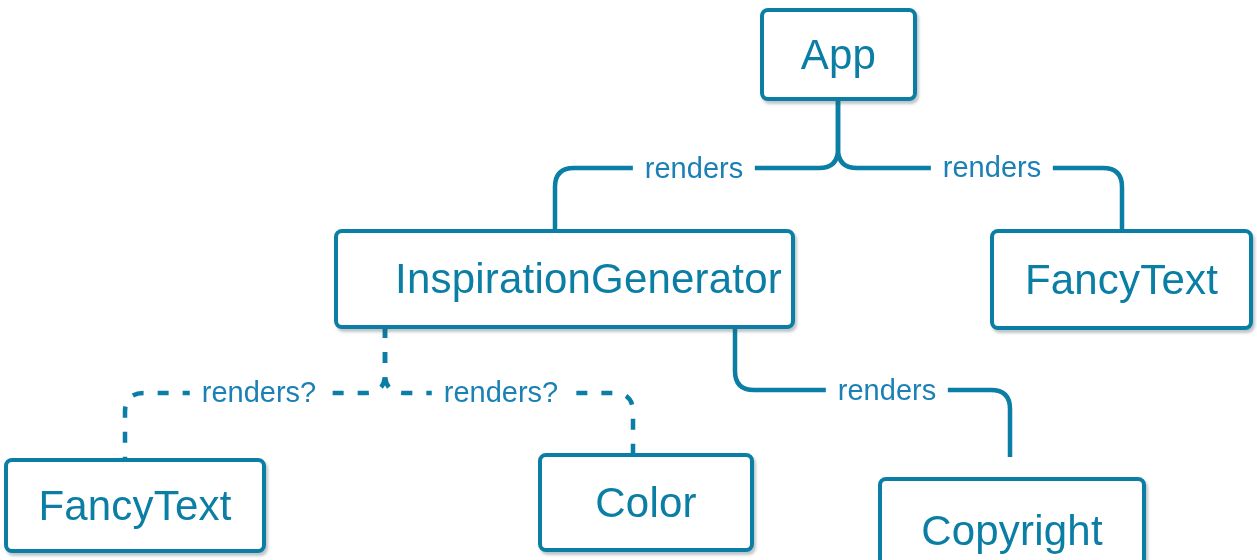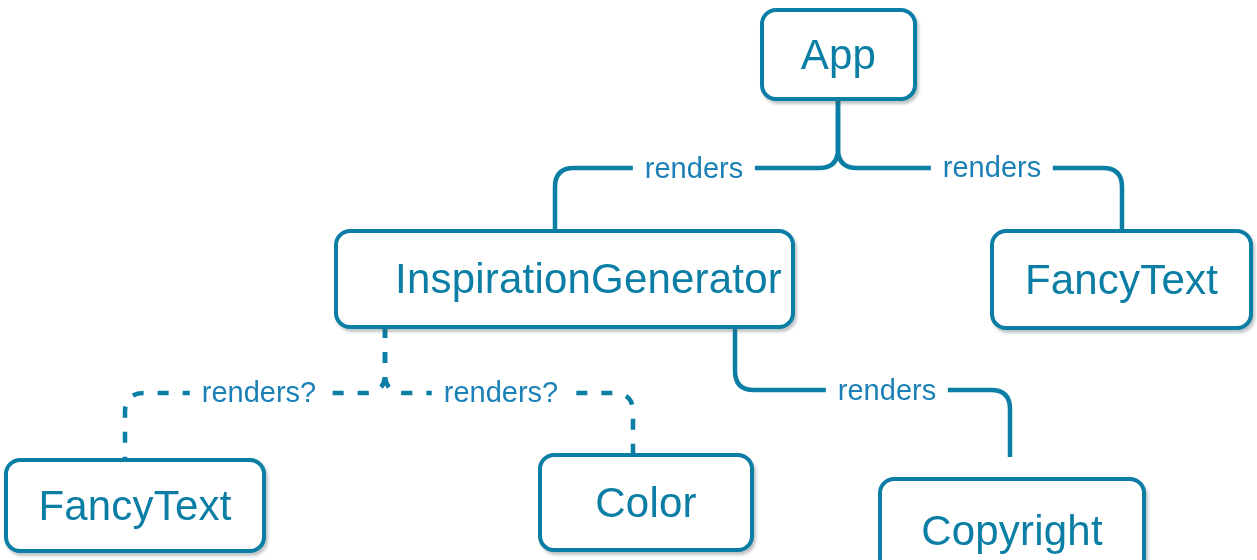--- a/index.html
+++ b/index.html
@@ -16,21 +16,21 @@
     overflow:hidden;
   }
   .wires{position:absolute;left:0;top:0;width:1257px;height:560px;}
   .wires path{fill:none;stroke:var(--accent);stroke-width:4.5px;}
   .wires path.dashed{stroke-dasharray:11 14;}
   .node{
     position:absolute;
     box-sizing:border-box;
     background:#ffffff;
     border:4px solid var(--accent);
-    border-radius:16px;
+    border-radius:8px;
     box-shadow:2px 3px 3px rgba(70,85,95,0.35);
     display:flex;align-items:center;justify-content:center;
     color:var(--accent);
     font-size:42px;
     letter-spacing:0.2px;
   }
   .edge-label{
     position:absolute;
     transform:translate(-50%,-50%);
     background:var(--bg);

